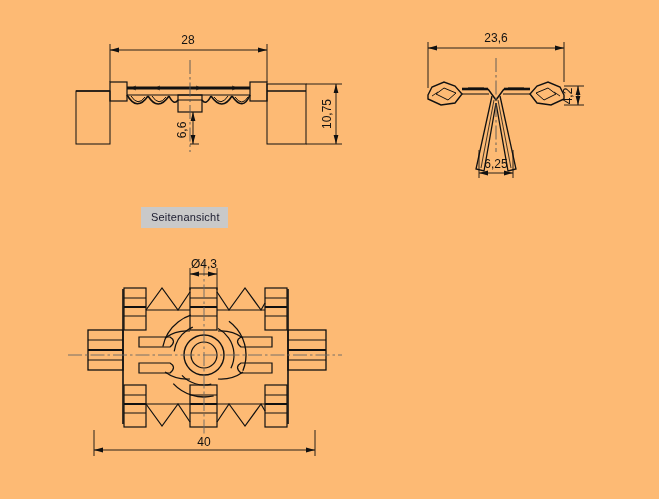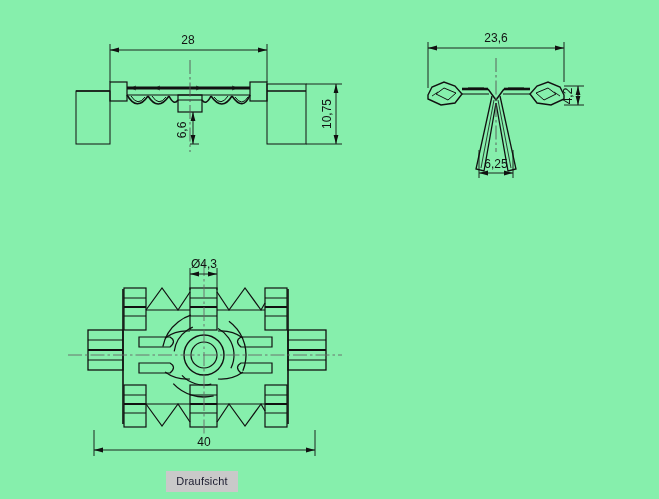--- a/index.html
+++ b/index.html
@@ -7,21 +7,21 @@
     padding: 0;
     background: #ffffff;
   }
   body {
     font-family: "Liberation Sans", sans-serif;
   }
   #sheet {
     position: relative;
     width: 659px;
     height: 499px;
-    background: #86efac;
+    background: #fdba74;
     overflow: hidden;
   }
   #sheet svg {
     position: absolute;
     left: 0;
     top: 0;
   }
   .view-label {
     position: absolute;
     background: #c9c9c9;
@@ -273,17 +273,17 @@
 
     <g stroke="#111111" stroke-width="0.9" fill="none">
       <path d="M94,430 L94,456"></path>
       <path d="M315,430 L315,456"></path>
       <path d="M94,450 L315,450" marker-start="url(#arrOut)" marker-end="url(#arrIn)"></path>
     </g>
     <text class="dim-text" x="204" y="446" text-anchor="middle">40</text>
 
   </svg>
 
-
-
-  <div class="view-label" id="label-top">Draufsicht</div>
+  <div class="view-label" id="label-side">Seitenansicht</div>
+
+
 
 </div>
 
 </body></html>

